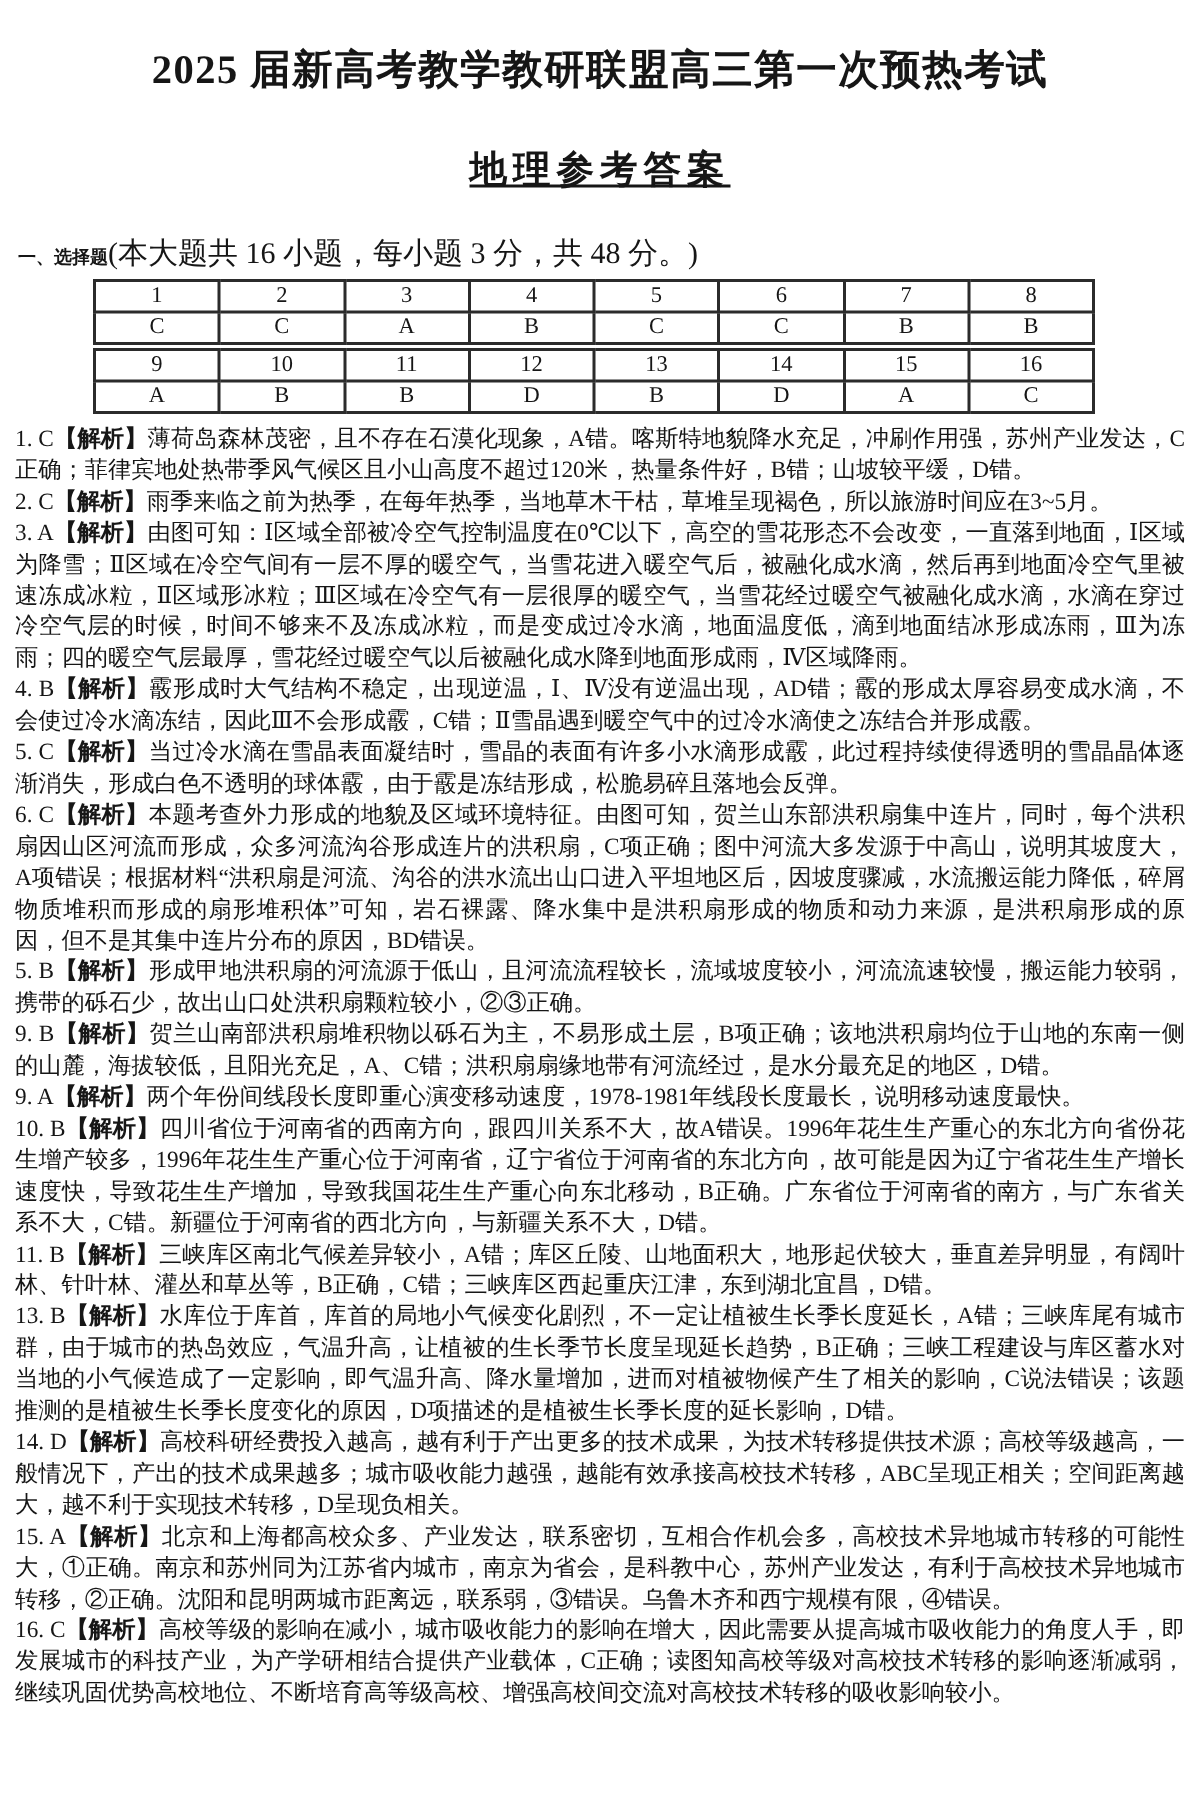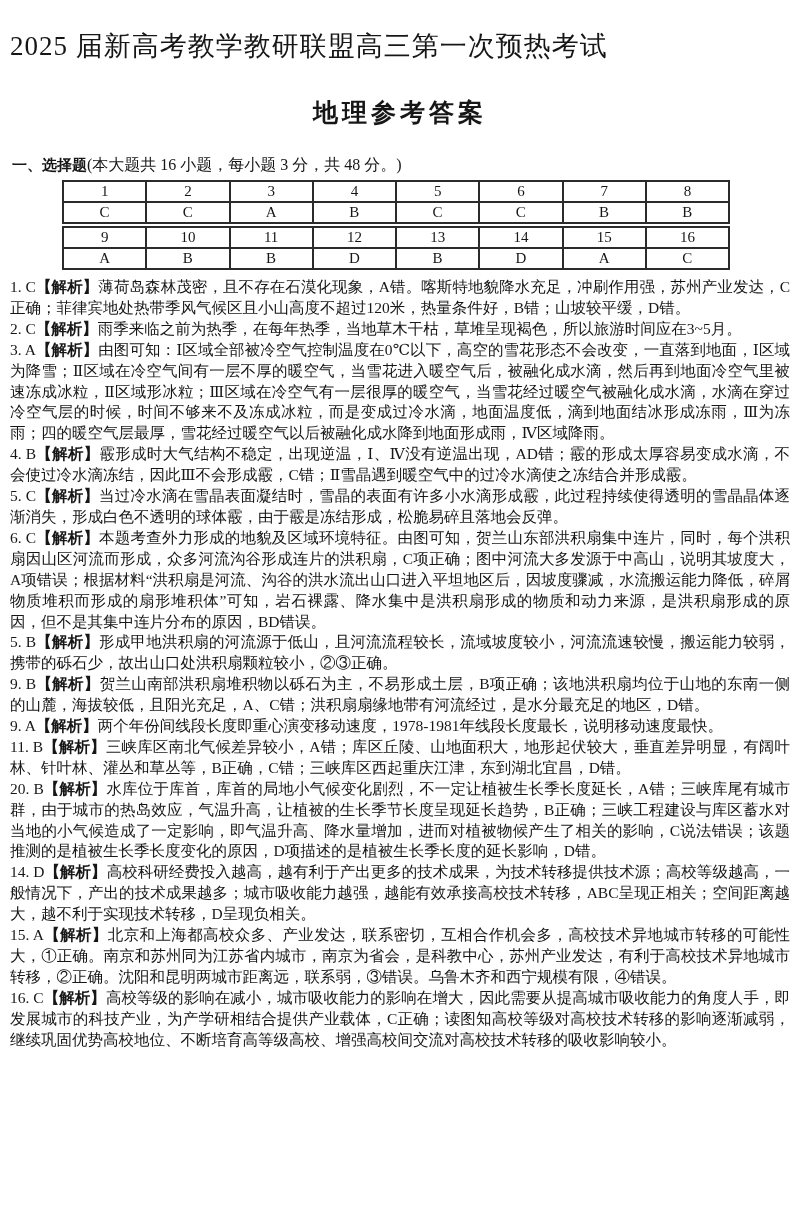--- a/index.html
+++ b/index.html
@@ -14,45 +14,47 @@
     font-family: "Liberation Serif", "DejaVu Serif", serif;
     overflow: hidden;
   }
   .page {
     box-sizing: border-box;
     width: 800px;
     height: 1206px;
     padding: 14px 10px 0 10px;
   }
   .title {
+    text-align: center;
     font-size: 27px;
-    font-weight: 400;
+    font-weight: 700;
     letter-spacing: 1px;
     margin: 14px 0 0 0;
   }
   .subtitle {
     text-align: center;
     font-size: 25px;
     font-weight: 700;
     font-family: "Liberation Sans", "DejaVu Sans", sans-serif;
     letter-spacing: 4px;
     margin: 32px 0 0 0;
+    text-decoration: underline;
   }
   .section-heading {
     margin: 26px 0 4px 2px;
     font-size: 16px;
     white-space: nowrap;
   }
   .section-heading .sh-bold {
     font-weight: 700;
-    font-size: 15px;
+    font-size: 12px;
     font-family: Liberation Mono, monospace;
   }
   .section-heading .sh-note {
-    font-size: 16px;
+    font-size: 20px;
   }
   .tables-wrap {
     margin-left: 52px;
     width: 668px;
   }
   table.ans {
     border-collapse: collapse;
     table-layout: fixed;
     width: 668px;
   }
@@ -150,20 +152,21 @@
   <div class="explanations" id="explanations">
       <div class="exp"><span>1. C</span><b class="jx">【解析】</b><span>薄荷岛森林茂密，且不存在石漠化现象，A错。喀斯特地貌降水充足，冲刷作用强，苏州产业发达，C正确；菲律宾地处热带季风气候区且小山高度不超过120米，热量条件好，B错；山坡较平缓，D错。</span></div>
       <div class="exp"><span>2. C</span><b class="jx">【解析】</b><span>雨季来临之前为热季，在每年热季，当地草木干枯，草堆呈现褐色，所以旅游时间应在3~5月。</span></div>
       <div class="exp"><span>3. A</span><b class="jx">【解析】</b><span>由图可知：Ⅰ区域全部被冷空气控制温度在0℃以下，高空的雪花形态不会改变，一直落到地面，Ⅰ区域为降雪；Ⅱ区域在冷空气间有一层不厚的暖空气，当雪花进入暖空气后，被融化成水滴，然后再到地面冷空气里被速冻成冰粒，Ⅱ区域形冰粒；Ⅲ区域在冷空气有一层很厚的暖空气，当雪花经过暖空气被融化成水滴，水滴在穿过冷空气层的时候，时间不够来不及冻成冰粒，而是变成过冷水滴，地面温度低，滴到地面结冰形成冻雨，Ⅲ为冻雨；四的暖空气层最厚，雪花经过暖空气以后被融化成水降到地面形成雨，Ⅳ区域降雨。</span></div>
       <div class="exp"><span>4. B</span><b class="jx">【解析】</b><span>霰形成时大气结构不稳定，出现逆温，Ⅰ、Ⅳ没有逆温出现，AD错；霰的形成太厚容易变成水滴，不会使过冷水滴冻结，因此Ⅲ不会形成霰，C错；Ⅱ雪晶遇到暖空气中的过冷水滴使之冻结合并形成霰。</span></div>
       <div class="exp"><span>5. C</span><b class="jx">【解析】</b><span>当过冷水滴在雪晶表面凝结时，雪晶的表面有许多小水滴形成霰，此过程持续使得透明的雪晶晶体逐渐消失，形成白色不透明的球体霰，由于霰是冻结形成，松脆易碎且落地会反弹。</span></div>
       <div class="exp"><span>6. C</span><b class="jx">【解析】</b><span>本题考查外力形成的地貌及区域环境特征。由图可知，贺兰山东部洪积扇集中连片，同时，每个洪积扇因山区河流而形成，众多河流沟谷形成连片的洪积扇，C项正确；图中河流大多发源于中高山，说明其坡度大，A项错误；根据材料“洪积扇是河流、沟谷的洪水流出山口进入平坦地区后，因坡度骤减，水流搬运能力降低，碎屑物质堆积而形成的扇形堆积体”可知，岩石裸露、降水集中是洪积扇形成的物质和动力来源，是洪积扇形成的原因，但不是其集中连片分布的原因，BD错误。</span></div>
       <div class="exp"><span>5. B</span><b class="jx">【解析】</b><span>形成甲地洪积扇的河流源于低山，且河流流程较长，流域坡度较小，河流流速较慢，搬运能力较弱，携带的砾石少，故出山口处洪积扇颗粒较小，②③正确。</span></div>
       <div class="exp"><span>9. B</span><b class="jx">【解析】</b><span>贺兰山南部洪积扇堆积物以砾石为主，不易形成土层，B项正确；该地洪积扇均位于山地的东南一侧的山麓，海拔较低，且阳光充足，A、C错；洪积扇扇缘地带有河流经过，是水分最充足的地区，D错。</span></div>
       <div class="exp"><span>9. A</span><b class="jx">【解析】</b><span>两个年份间线段长度即重心演变移动速度，1978-1981年线段长度最长，说明移动速度最快。</span></div>
+      <div class="exp"><span>10. B</span><b class="jx">【解析】</b><span>四川省位于河南省的西南方向，跟四川关系不大，故A错误。1996年花生生产重心的东北方向省份花生增产较多，1996年花生生产重心位于河南省，辽宁省位于河南省的东北方向，故可能是因为辽宁省花生生产增长速度快，导致花生生产增加，导致我国花生生产重心向东北移动，B正确。广东省位于河南省的南方，与广东省关系不大，C错。新疆位于河南省的西北方向，与新疆关系不大，D错。</span></div>
       <div class="exp"><span>11. B</span><b class="jx">【解析】</b><span>三峡库区南北气候差异较小，A错；库区丘陵、山地面积大，地形起伏较大，垂直差异明显，有阔叶林、针叶林、灌丛和草丛等，B正确，C错；三峡库区西起重庆江津，东到湖北宜昌，D错。</span></div>
-      <div class="exp"><span>20. B</span><b class="jx">【解析】</b><span>水库位于库首，库首的局地小气候变化剧烈，不一定让植被生长季长度延长，A错；三峡库尾有城市群，由于城市的热岛效应，气温升高，让植被的生长季节长度呈现延长趋势，B正确；三峡工程建设与库区蓄水对当地的小气候造成了一定影响，即气温升高、降水量增加，进而对植被物候产生了相关的影响，C说法错误；该题推测的是植被生长季长度变化的原因，D项描述的是植被生长季长度的延长影响，D错。</span></div>
+      <div class="exp"><span>13. B</span><b class="jx">【解析】</b><span>水库位于库首，库首的局地小气候变化剧烈，不一定让植被生长季长度延长，A错；三峡库尾有城市群，由于城市的热岛效应，气温升高，让植被的生长季节长度呈现延长趋势，B正确；三峡工程建设与库区蓄水对当地的小气候造成了一定影响，即气温升高、降水量增加，进而对植被物候产生了相关的影响，C说法错误；该题推测的是植被生长季长度变化的原因，D项描述的是植被生长季长度的延长影响，D错。</span></div>
       <div class="exp"><span>14. D</span><b class="jx">【解析】</b><span>高校科研经费投入越高，越有利于产出更多的技术成果，为技术转移提供技术源；高校等级越高，一般情况下，产出的技术成果越多；城市吸收能力越强，越能有效承接高校技术转移，ABC呈现正相关；空间距离越大，越不利于实现技术转移，D呈现负相关。</span></div>
       <div class="exp"><span>15. A</span><b class="jx">【解析】</b><span>北京和上海都高校众多、产业发达，联系密切，互相合作机会多，高校技术异地城市转移的可能性大，①正确。南京和苏州同为江苏省内城市，南京为省会，是科教中心，苏州产业发达，有利于高校技术异地城市转移，②正确。沈阳和昆明两城市距离远，联系弱，③错误。乌鲁木齐和西宁规模有限，④错误。</span></div>
       <div class="exp"><span>16. C</span><b class="jx">【解析】</b><span>高校等级的影响在减小，城市吸收能力的影响在增大，因此需要从提高城市吸收能力的角度人手，即发展城市的科技产业，为产学研相结合提供产业载体，C正确；读图知高校等级对高校技术转移的影响逐渐减弱，继续巩固优势高校地位、不断培育高等级高校、增强高校间交流对高校技术转移的吸收影响较小。</span></div>
     </div>
 
 </div>
 
 </body></html>

